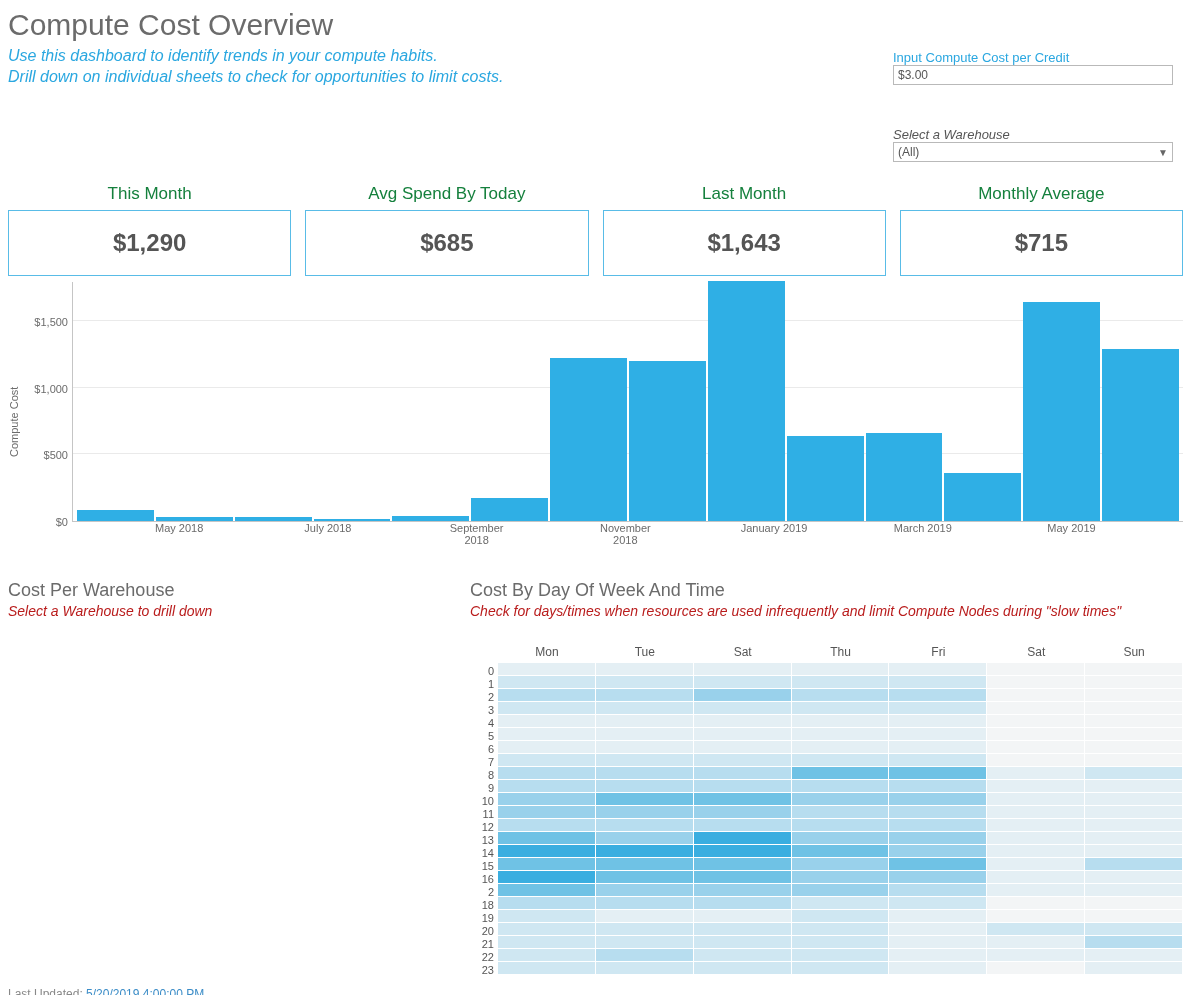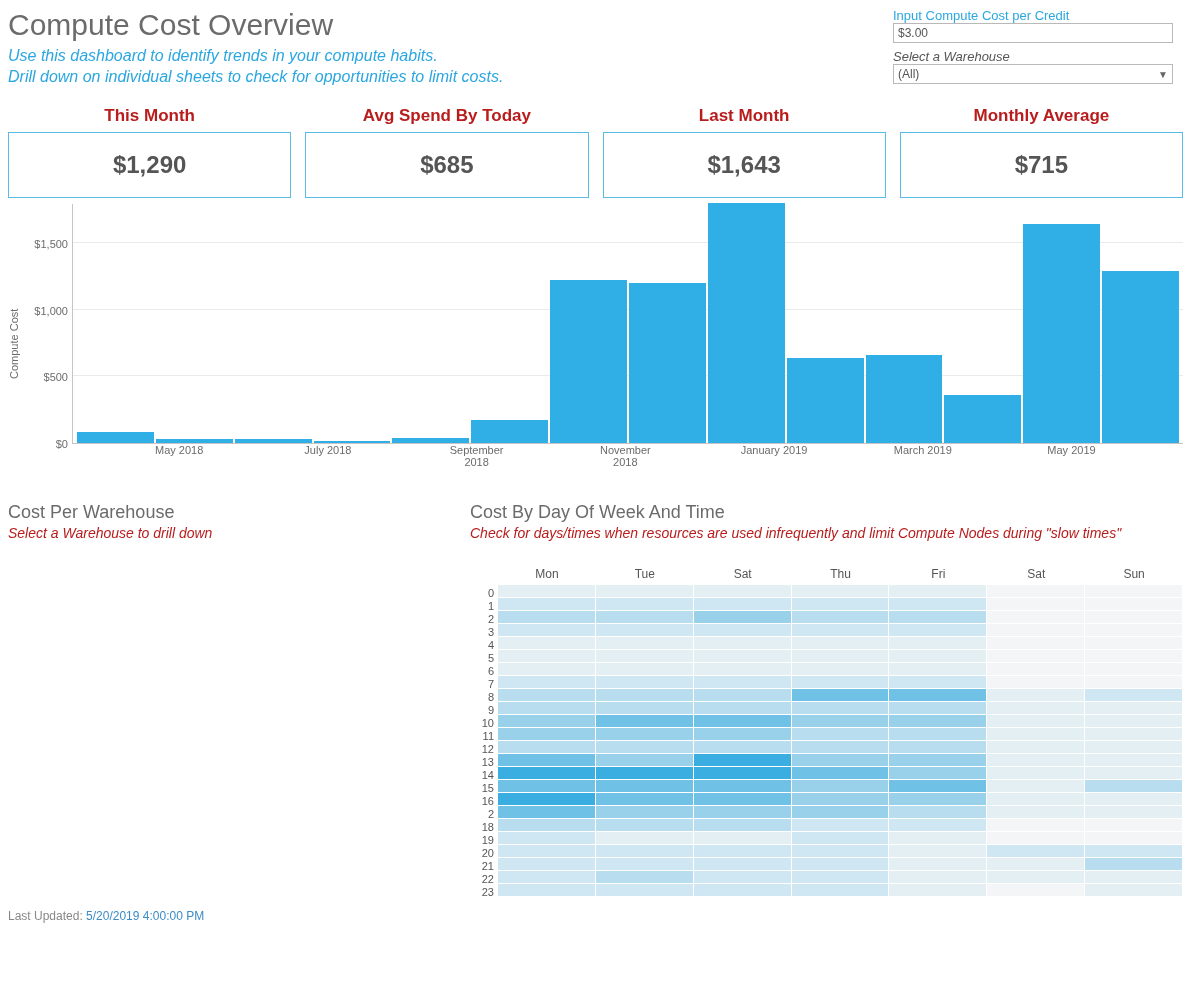--- a/index.html
+++ b/index.html
@@ -19,21 +19,21 @@
     font-weight: 400;
     color: #6b6b6b;
   }
   .subtitle {
     color: #2aa7e0;
     font-style: italic;
     font-size: 16px;
     line-height: 1.3;
   }
   .controls { width: 290px; font-size: 13px; }
-  .control-group { margin-bottom: 6px; }
+  .control-group { margin-bottom: 6px; margin-top: 42px; }
   .ctrl-label {
     color: #2aa7e0;
     font-style: normal;
     font-weight: 400;
     font-size: 13px;
   }
   .ctrl-label.italic { font-style: italic; color: #555; }
   .ctrl-input {
     width: 280px;
     height: 20px;
@@ -52,21 +52,21 @@
     font-size: 12px; color: #555;
     position: relative;
   }
   .chev {
     position: absolute; right: 4px; top: 4px;
     font-size: 10px; color: #666;
   }
 
   .kpis { display: flex; gap: 14px; margin: 16px 0 6px 0; }
   .kpi { flex: 1; text-align: center; }
-  .kpi-label { font-size: 17px; color: #b91c1c; font-weight: 700; margin-bottom: 6px; }
+  .kpi-label { font-size: 17px; color: #15803d; font-weight: 400; margin-bottom: 6px; }
   .kpi-box {
     border: 1px solid #59bce7;
     padding: 18px 6px;
     font-size: 24px;
     color: #555;
     font-weight: 600;
   }
 
   
   .barchart { display: flex; height: 280px; margin-top: 4px; }

